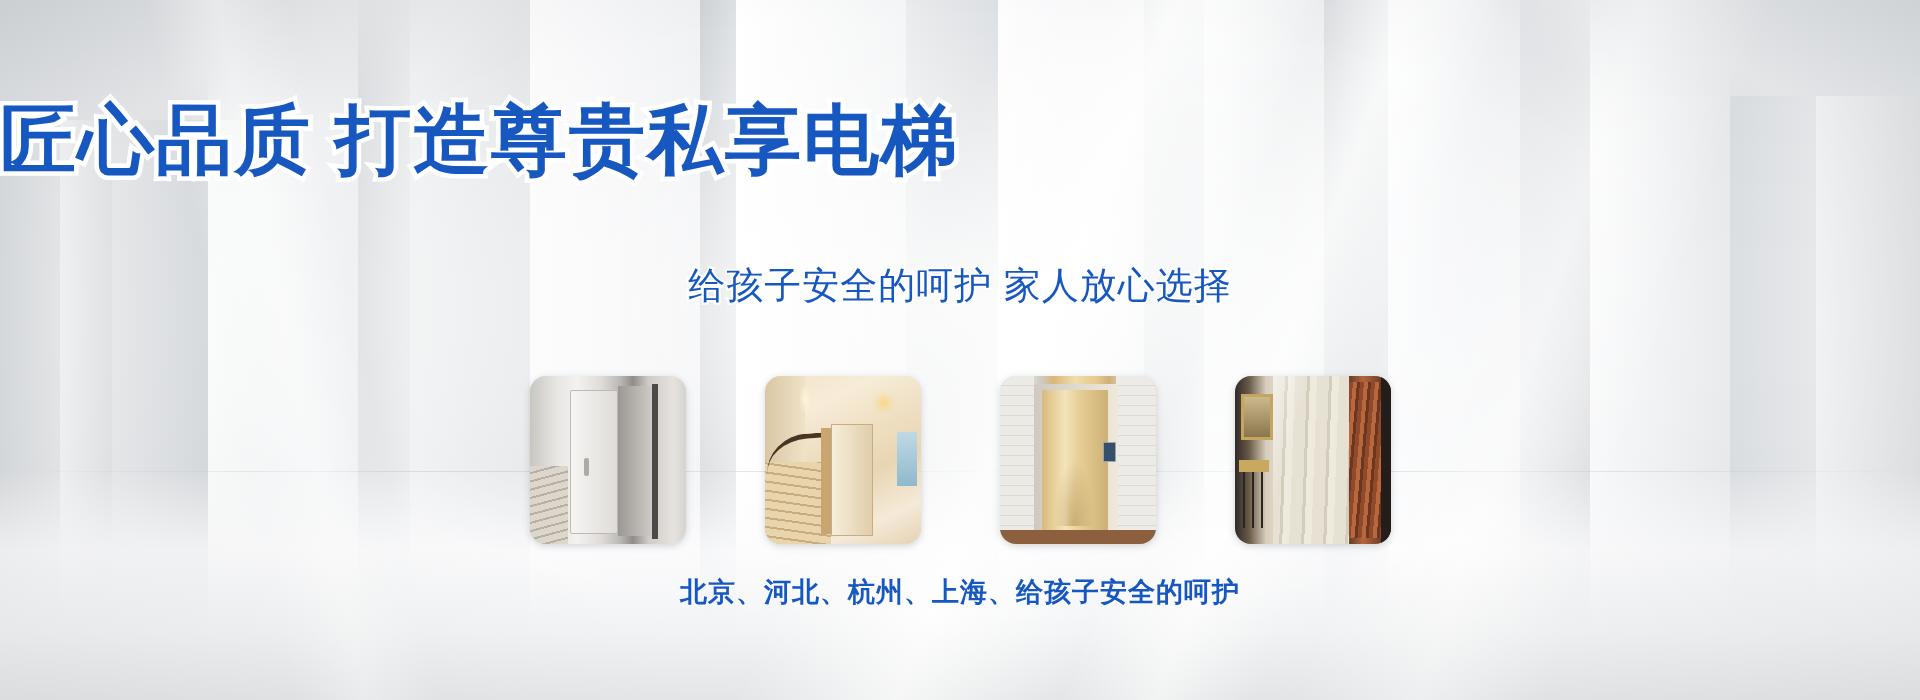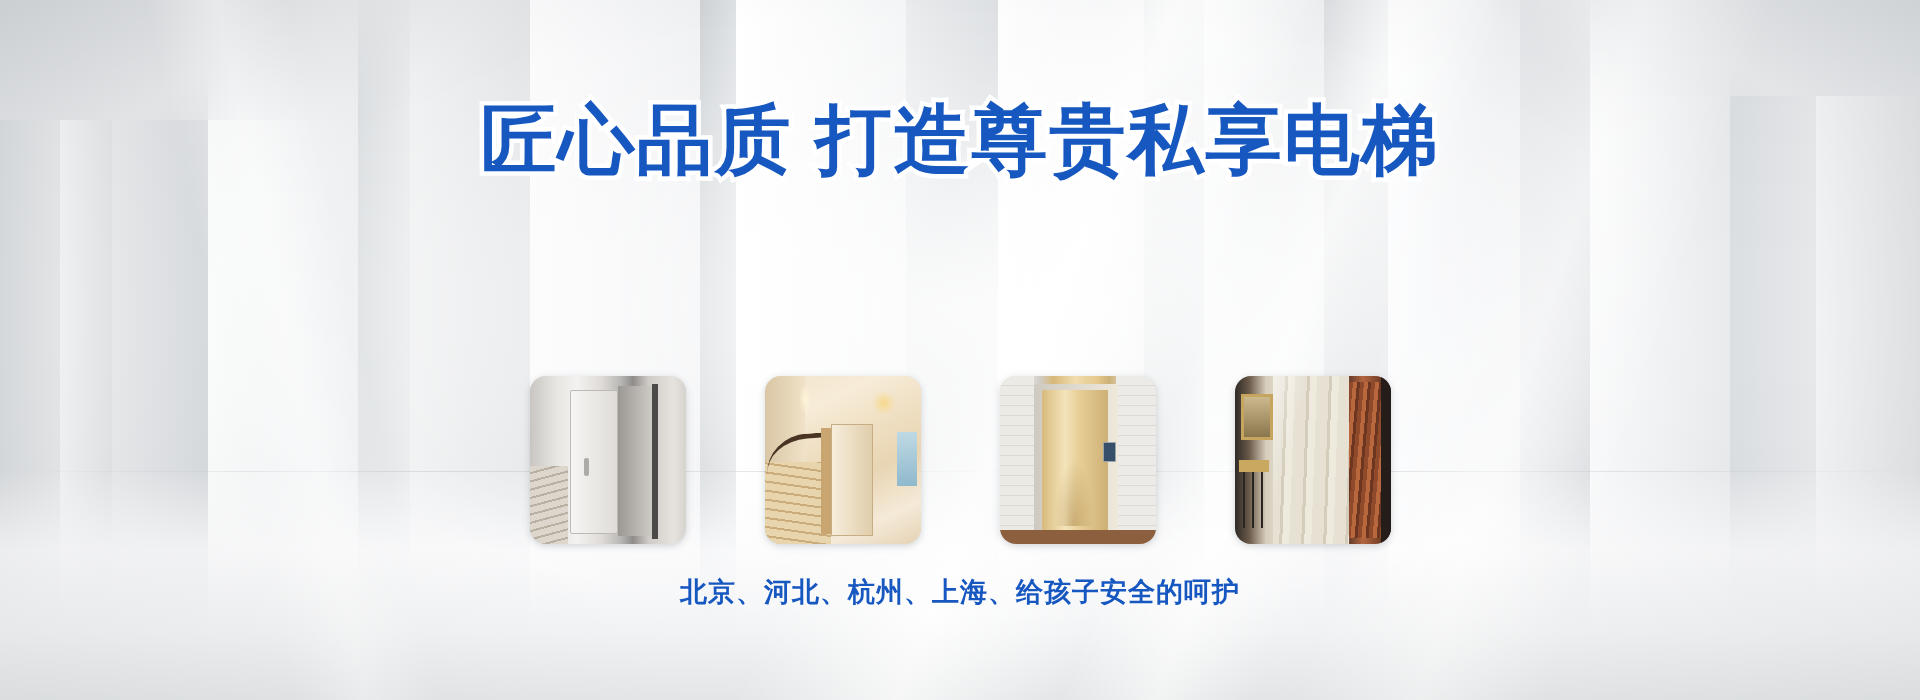--- a/index.html
+++ b/index.html
@@ -75,21 +75,20 @@
   }
   .vignette{
     position:absolute;inset:0;
     background:radial-gradient(ellipse at 50% 45%,rgba(0,0,0,0) 55%,rgba(120,126,132,.13) 100%);
   }
 
   
   .content{position:absolute;inset:0;}
   .headline{
     position:absolute;left:0;right:0;top:96px;
-    text-align:center;
     font-size:76px;line-height:88px;font-weight:bold;
     letter-spacing:2px;
     color:#1757c0;
     -webkit-text-stroke:9px #ffffff;
     paint-order:stroke fill;
     text-shadow:0 2px 3px rgba(255,255,255,.9);
     white-space:nowrap;
   }
   .subtitle{
     position:absolute;left:0;right:0;top:263px;
@@ -221,20 +220,21 @@
     <div class="shaft s4"></div>
 
     <div class="glow"></div>
     <div class="vignette"></div>
   </div>
 
   <div class="content">
 
     <div class="headline">匠心品质 打造尊贵私享电梯</div>
 
+    <div class="subtitle">给孩子安全的呵护 家人放心选择</div>
 
     <div class="photos">
 
       <div class="photo p1">
         <div class="inner">
           <div class="stair"></div>
           <div class="door"></div>
           <div class="door2"></div>
           <div class="rail"></div>
           <div class="btn"></div>

